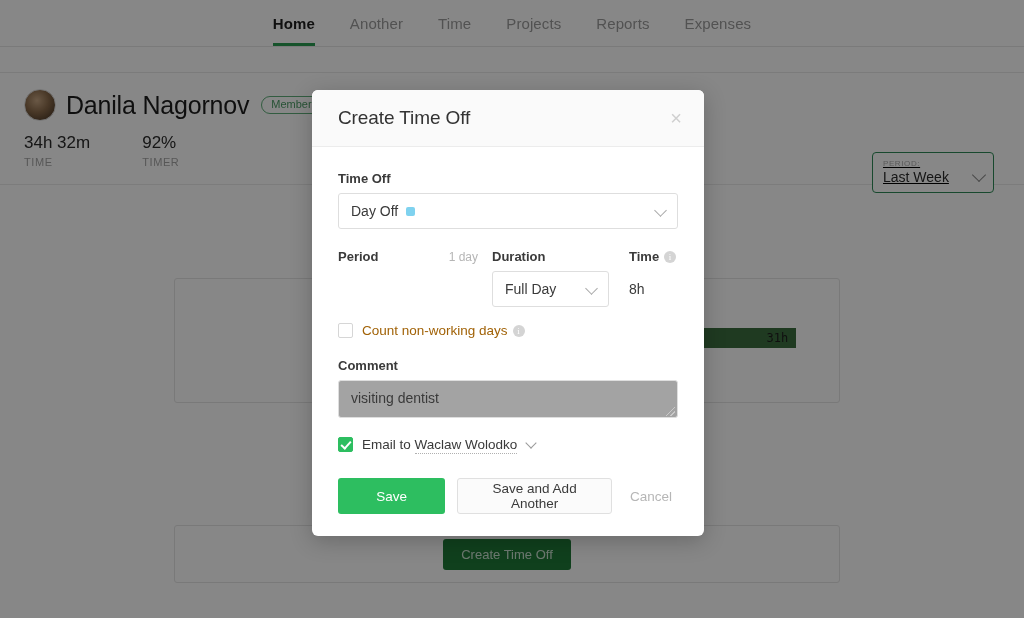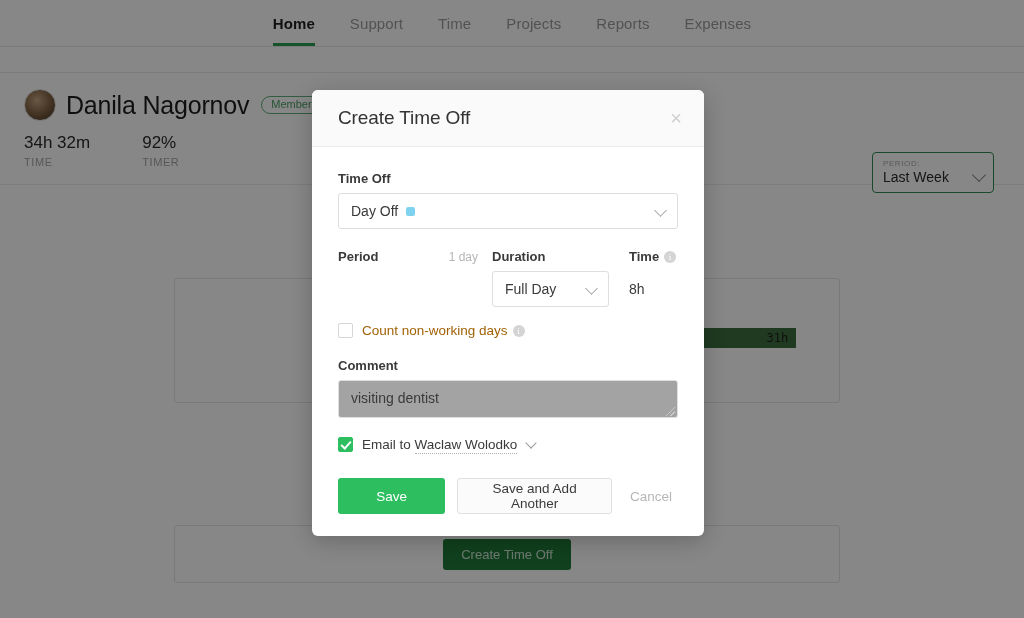--- a/index.html
+++ b/index.html
@@ -127,20 +127,21 @@
   .period-select {
     position: absolute;
     top: 152px;
     right: 30px;
     width: 100px;
     border: 1px solid #2e8b57;
     border-radius: 4px;
     padding: 6px 10px 7px;
     background: #fff;
     cursor: pointer;
+    text-decoration: underline;
   }
   .period-select .p-label {
     font-size: 8px;
     color: #a9a9a9;
     letter-spacing: .6px;
   }
   .period-select .p-value {
     font-size: 14px;
     color: #2b2b2b;
     margin-top: 1px;
@@ -521,21 +522,21 @@
 </head>
 <body>
 
 <div id="page-root">
 
   <div class="topnav">
     <div class="nav-item active">
         <span>Home</span>
       </div>
     <div class="nav-item">
-        <span>Support</span>
+        <span>Another</span>
       </div>
     <div class="nav-item">
         <span>Time</span>
       </div>
     <div class="nav-item">
         <span>Projects</span>
       </div>
     <div class="nav-item">
         <span>Reports</span>
       </div>

